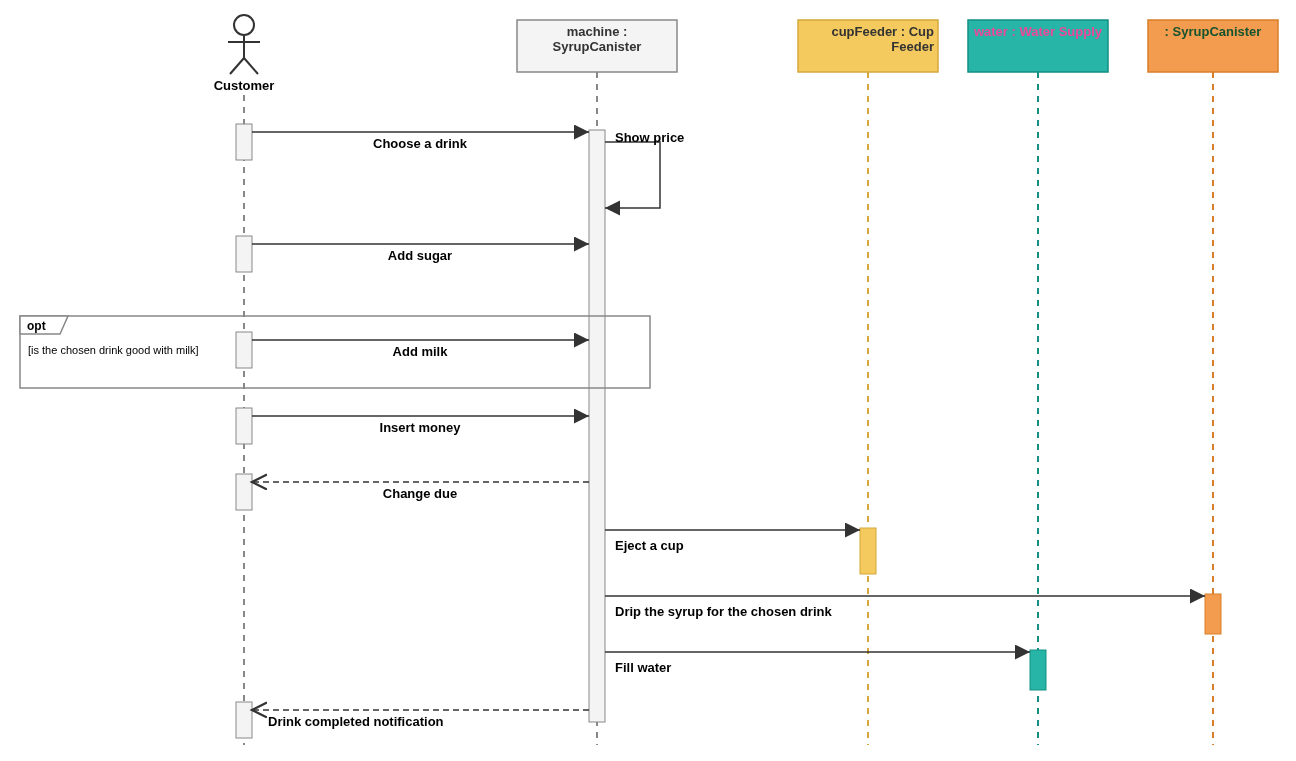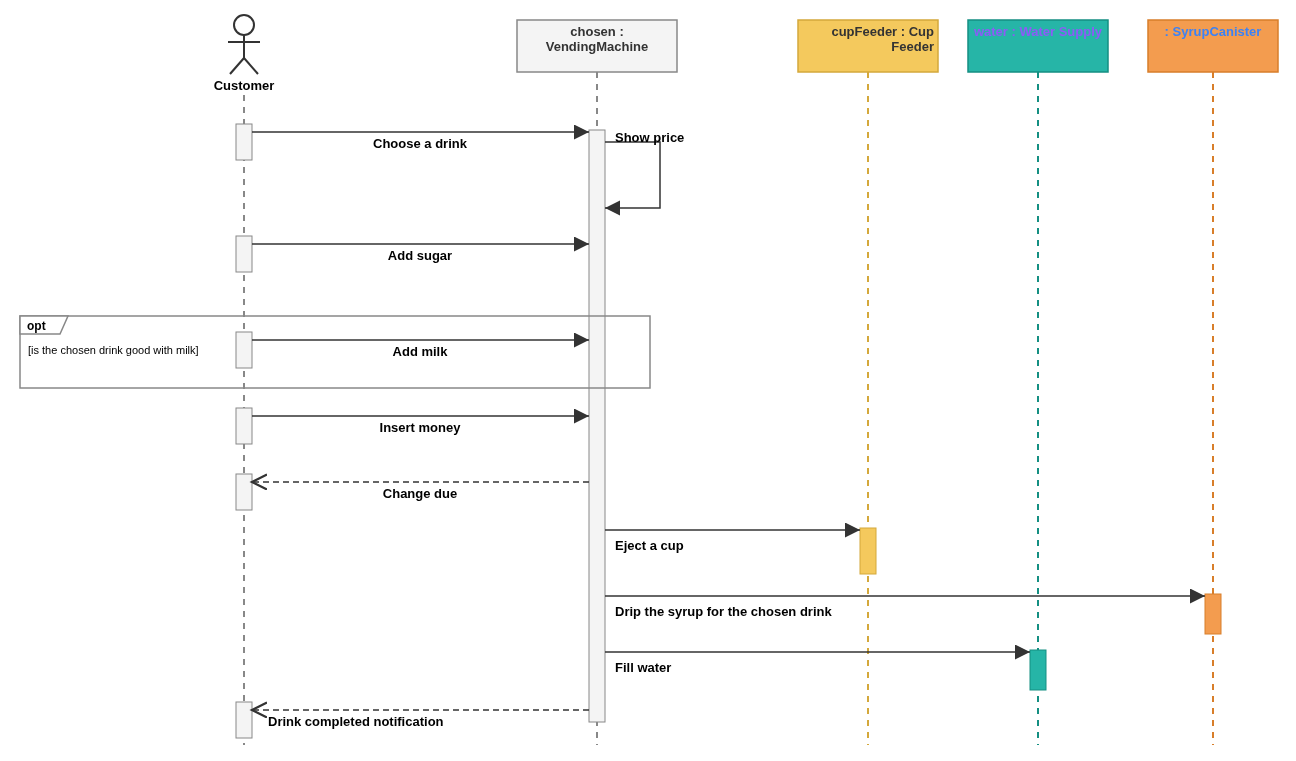--- a/index.html
+++ b/index.html
@@ -48,50 +48,50 @@
       <line x1="244" y1="58" x2="258" y2="74"></line>
     </g>
     <text class="lifeline-header" x="244" y="90" text-anchor="middle">Customer</text>
     <line x1="244" y1="95" x2="244" y2="745" stroke="#888" stroke-width="2" stroke-dasharray="6 6"></line>
   </g>
 
   <g>
     <rect x="517" y="20" width="160" height="52" fill="#F4F4F4" stroke="#888" stroke-width="1.5"></rect>
     <foreignObject x="521" y="24" width="152" height="44">
       <div xmlns="http://www.w3.org/1999/xhtml" style="font:600 13px 'Segoe UI',Arial;text-align:center;">
-        <span>chosen : VendingMachine</span>
+        <span>machine : SyrupCanister</span>
       </div>
     </foreignObject>
     <line x1="597" y1="72" x2="597" y2="745" stroke="#888" stroke-width="2" stroke-dasharray="6 6"></line>
   </g>
 
   <g>
     <rect x="798" y="20" width="140" height="52" fill="#F4C95D" stroke="#D4A83B" stroke-width="1.5"></rect>
     <foreignObject x="802" y="24" width="132" height="44">
       <div xmlns="http://www.w3.org/1999/xhtml" style="font:600 13px 'Segoe UI',Arial;text-align:right;">
         <span>cupFeeder : Cup Feeder</span>
       </div>
     </foreignObject>
     <line x1="868" y1="72" x2="868" y2="745" stroke="#D4A83B" stroke-width="2" stroke-dasharray="6 6"></line>
   </g>
 
   <g>
     <rect x="968" y="20" width="140" height="52" fill="#26B5A7" stroke="#148F82" stroke-width="1.5"></rect>
     <foreignObject x="972" y="24" width="132" height="44">
-      <div xmlns="http://www.w3.org/1999/xhtml" style="font:600 13px 'Segoe UI',Arial;text-align:center;color:#8b5cf6;">
+      <div xmlns="http://www.w3.org/1999/xhtml" style="font:600 13px 'Segoe UI',Arial;text-align:center;color:#ec4899;">
         <span>water : Water Supply</span>
       </div>
     </foreignObject>
     <line x1="1038" y1="72" x2="1038" y2="745" stroke="#148F82" stroke-width="2" stroke-dasharray="6 6"></line>
   </g>
 
   <g>
     <rect x="1148" y="20" width="130" height="52" fill="#F39C4F" stroke="#D87E2A" stroke-width="1.5"></rect>
     <foreignObject x="1152" y="24" width="122" height="44">
-      <div xmlns="http://www.w3.org/1999/xhtml" style="font:600 13px 'Segoe UI',Arial;text-align:center;color:#3b82f6;">
+      <div xmlns="http://www.w3.org/1999/xhtml" style="font:600 13px 'Segoe UI',Arial;text-align:center;color:#14532d;">
         <span>: SyrupCanister</span>
       </div>
     </foreignObject>
     <line x1="1213" y1="72" x2="1213" y2="745" stroke="#D87E2A" stroke-width="2" stroke-dasharray="6 6"></line>
   </g>
 
   <rect x="589" y="130" width="16" height="592" fill="#F4F4F4" stroke="#888"></rect>
 
   <rect x="236" y="124" width="16" height="36" fill="#F4F4F4" stroke="#888"></rect>
   <rect x="236" y="236" width="16" height="36" fill="#F4F4F4" stroke="#888"></rect>

